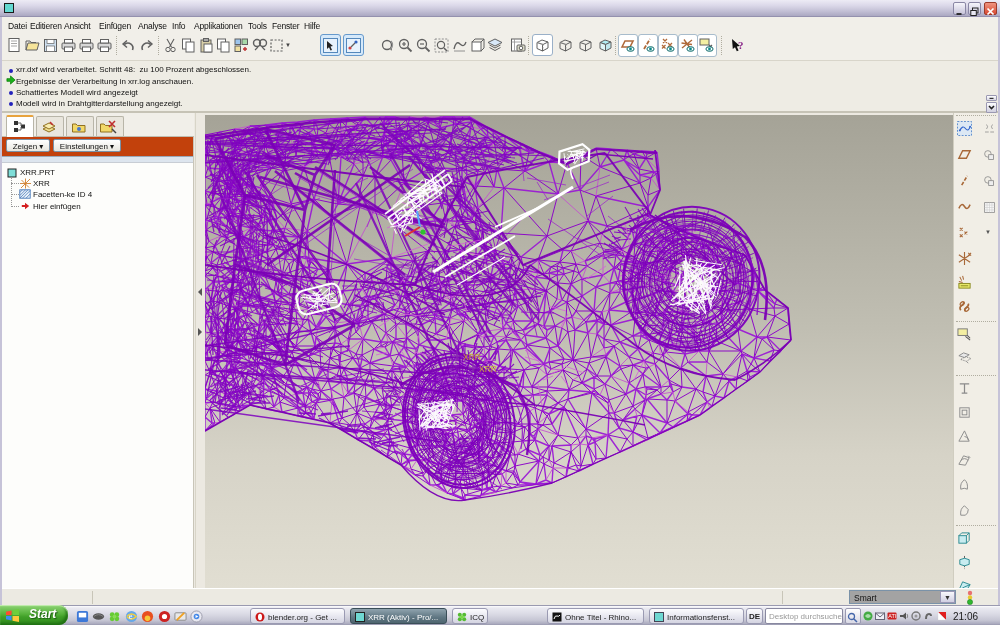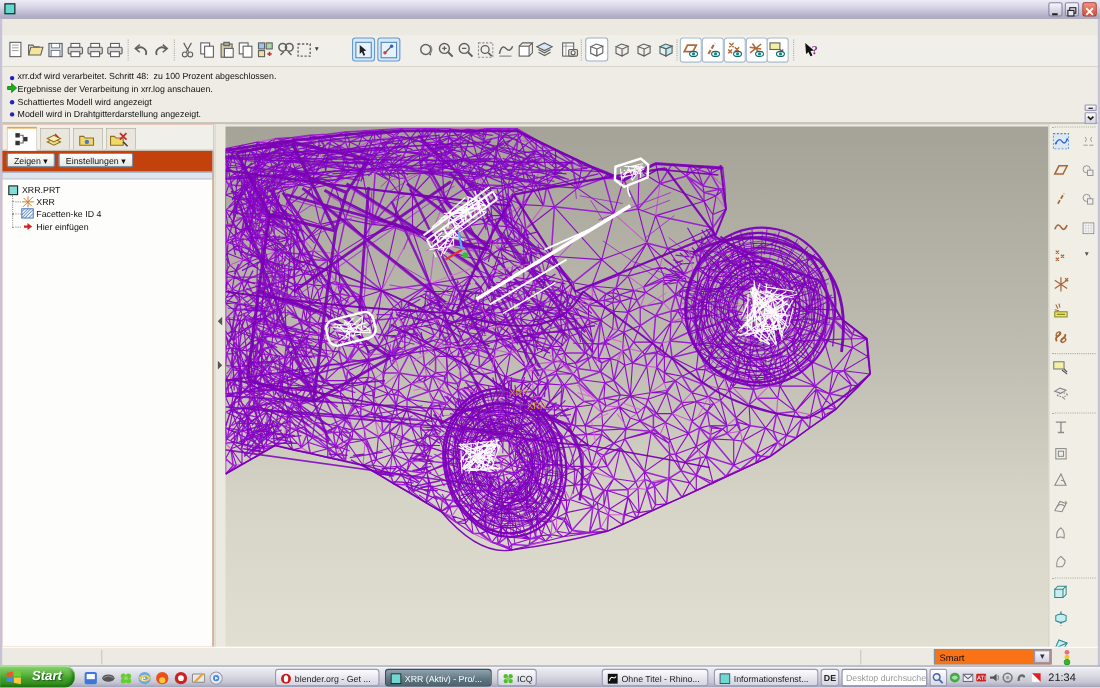--- a/index.html
+++ b/index.html
@@ -26,21 +26,21 @@
 .tab.active{background:#fff;border-top:2px solid #e8a33d;top:2px;height:22px;}
 .pbtn{position:absolute;height:13px;background:linear-gradient(#ffffff,#e8e6de);border:1px solid #7a92a8;border-radius:2px;font-size:8px;text-align:center;color:#111;padding-top:2px;}
 #treehdr{position:absolute;left:0;top:43px;width:191px;height:7px;background:#dde5ee;border-top:1px solid #9aa8b8;border-bottom:1px solid #c8cdd4;}
 .titem{position:absolute;font-size:8px;color:#111;white-space:nowrap;}
 
 #viewport{position:absolute;left:205px;top:115px;width:748px;height:473px;
  background:linear-gradient(#a5a397 0%,#acaa9e 12%,#c0beb2 45%,#d6d3c7 72%,#e1ded2 100%);}
 #sash{position:absolute;left:195px;top:113px;width:10px;height:475px;background:#ece9e1;border-left:1px solid #d8d5c8;}
 #rtools{position:absolute;left:953px;top:113px;width:45px;height:475px;background:#f1eee6;border-left:1px solid #d0cdc0;}
 #statusbar{position:absolute;left:2px;top:588px;width:996px;height:17px;background:#eceae2;border-top:1px solid #fff;font-size:8.5px;}
-#smartbox{position:absolute;left:847px;top:1px;width:107px;height:14px;background:#f97316;border:1px solid #7a92a8;padding:2px 0 0 4px;color:#111;}
+#smartbox{position:absolute;left:847px;top:1px;width:107px;height:14px;background:#a3a3a3;border:1px solid #7a92a8;padding:2px 0 0 4px;color:#111;}
 #smartarrow{position:absolute;right:0px;top:0px;width:15px;height:12px;background:linear-gradient(#f8f8fc,#d0cfe2);border:1px solid #9a97b5;font-size:7px;text-align:center;line-height:12px;color:#333;}
 #lborder{position:absolute;left:0;top:17px;width:2px;height:588px;background:#c6c3d8;}
 #rborder{position:absolute;right:0;top:17px;width:2px;height:588px;background:#c6c3d8;}
 
 #taskbar{position:absolute;left:0;top:605px;width:1000px;height:20px;
  background:linear-gradient(#fdfdfe 0%,#eaeaf1 10%,#dcdce6 40%,#c6c6d4 75%,#a9a9bd 95%,#9494ac 100%);border-top:1px solid #9a9ab0;}
 #startbtn{position:absolute;left:0;top:605px;width:68px;height:20px;border-radius:0 9px 9px 0;
  background:linear-gradient(#8fd576 0%,#55b13a 45%,#3f9f27 60%,#2f8a1d 100%);
  box-shadow:inset 0 1px 1px #c6eeb2, inset -2px -2px 3px #1f6f12;}
 #starttext{position:absolute;left:29px;top:607px;color:#fff;font-weight:bold;font-style:italic;font-size:12px;text-shadow:1px 1px 1px #1d5c12;}
@@ -57,20 +57,32 @@
   <div class="wbtn" style="left:953px"><svg width="11" height="11" viewBox="0 0 11 11">
         <path d="M2.5 8 h5" stroke="#222" stroke-width="1.8"></path>
       </svg></div>
   <div class="wbtn" style="left:968px"><svg width="11" height="11" viewBox="0 0 11 11">
         <rect x="3.5" y="2" width="5.5" height="5" fill="none" stroke="#222"></rect>
         <rect x="1.8" y="4.5" width="5.5" height="5" fill="#e8e7f2" stroke="#222"></rect>
       </svg></div>
   <div class="wbtn" id="btnclose" style="left:984px"><svg width="11" height="11" viewBox="0 0 11 11">
         <path d="M2.5 2.5 L8.5 8.5 M8.5 2.5 L2.5 8.5" stroke="#fff" stroke-width="1.7"></path>
       </svg></div>
+  <div id="menubar">
+    <span style="left:6px">Datei</span>
+      <span style="left:28px">Editieren</span>
+    <span style="left:62px">Ansicht</span>
+      <span style="left:97px">Einfügen</span>
+    <span style="left:136px">Analyse</span>
+      <span style="left:170px">Info</span>
+    <span style="left:192px">Applikationen</span>
+      <span style="left:246px">Tools</span>
+    <span style="left:270px">Fenster</span>
+      <span style="left:302px">Hilfe</span>
+  </div>
   <div id="toolbar">
       <svg style="position:absolute;left:4px;top:5px" width="17" height="17" viewBox="0 0 17 17">
         <rect x="3" y="1.5" width="10" height="13" fill="#fff" stroke="#606060"></rect>
         <path d="M5 4h6M5 6.5h6M5 9h6" stroke="#909090" stroke-width="0.8"></path>
       </svg>
       <svg style="position:absolute;left:22px;top:5px" width="17" height="17" viewBox="0 0 17 17">
         <path d="M2 13 L4 6 L15 6 L13 13 Z" fill="#f6e49a" stroke="#606060"></path>
         <path d="M2 13 L2 4 L6 4 L7 5.5 L12 5.5" fill="none" stroke="#606060"></path>
       </svg>
       <svg style="position:absolute;left:40px;top:5px" width="17" height="17" viewBox="0 0 17 17">
@@ -668,21 +680,21 @@
         <circle cx="5" cy="5" r="4" fill="none" stroke="#777" stroke-width="1.4"></circle>
         <circle cx="5" cy="5" r="1.5" fill="#999"></circle>
       </svg>
       <svg style="position:absolute;left:923px;top:5px" width="10" height="10" viewBox="0 0 10 10">
         <path d="M2 8 Q2 2 6 2 Q9 2 9 5 L7 5 Q7 4 6 4 Q4 4 4 8 Z" fill="#666"></path>
       </svg>
       <svg style="position:absolute;left:937px;top:5px" width="10" height="10" viewBox="0 0 10 10">
         <path d="M1 1 L9 1 L9 9 Z" fill="#e02020"></path>
         <path d="M1 1 L9 9 L1 9 Z" fill="#fff" stroke="#ccc" stroke-width="0.3"></path>
       </svg>
-    <div id="traytime">21:34</div>
+    <div id="traytime">21:06</div>
   </div>
   <div id="startbtn"></div>
   <svg style="position:absolute;left:5px;top:609px" width="15" height="13" viewBox="0 0 16 14">
     <path d="M1 3 L7 1.6 L7 6.5 L1 6.5 Z" fill="#ff4a32"></path>
       <path d="M8 1.4 L15 0 L15 6.5 L8 6.5 Z" fill="#6fce3c"></path>
     <path d="M1 7.5 L7 7.5 L7 12.4 L1 11 Z" fill="#3c8cf0"></path>
       <path d="M8 7.5 L15 7.5 L15 14 L8 12.6 Z" fill="#ffc83c"></path>
   </svg>
   <div id="starttext">Start</div>
 </div>

